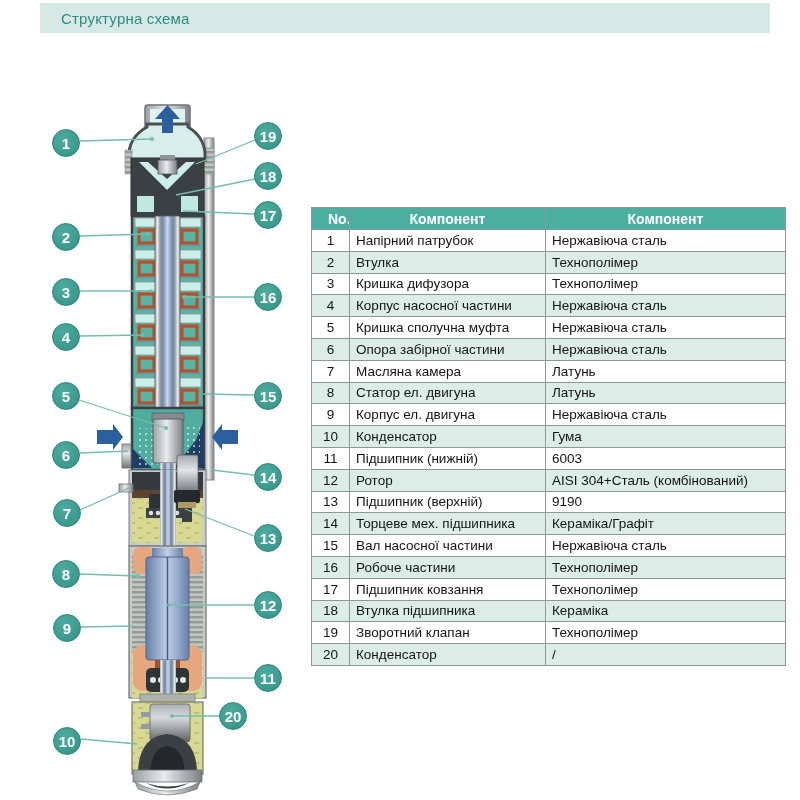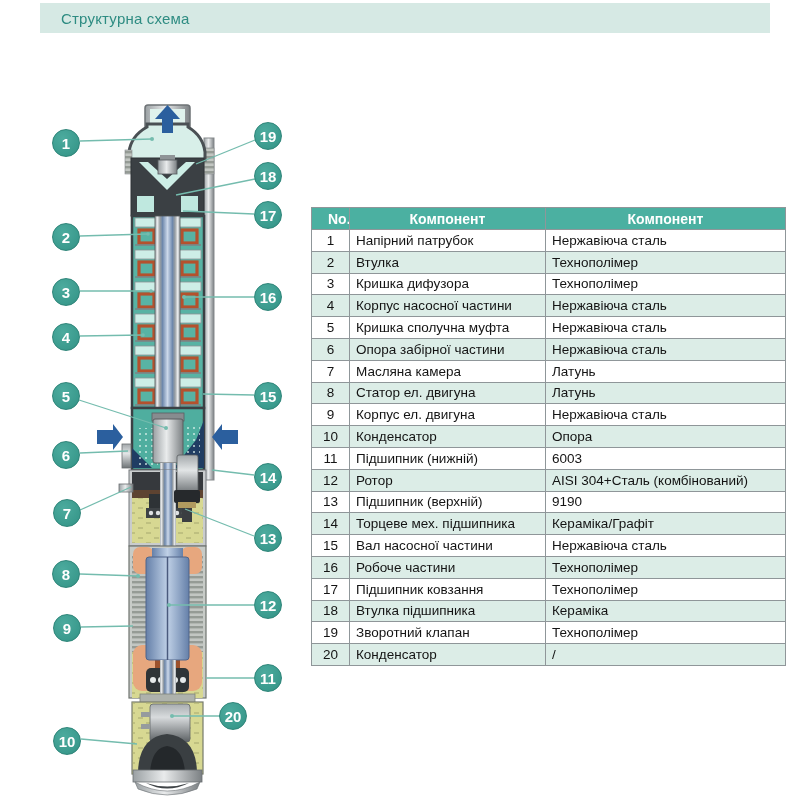--- a/index.html
+++ b/index.html
@@ -315,21 +315,21 @@
         <td>Латунь</td>
       </tr>
       <tr>
         <td class="col-no">9</td>
         <td>Корпус ел. двигуна</td>
         <td>Нержавіюча сталь</td>
       </tr>
       <tr>
         <td class="col-no">10</td>
         <td>Конденсатор</td>
-        <td>Опора</td>
+        <td>Гума</td>
       </tr>
       <tr>
         <td class="col-no">11</td>
         <td>Підшипник (нижній)</td>
         <td>6003</td>
       </tr>
       <tr>
         <td class="col-no">12</td>
         <td>Ротор</td>
         <td>AISI 304+Сталь (комбінований)</td>

